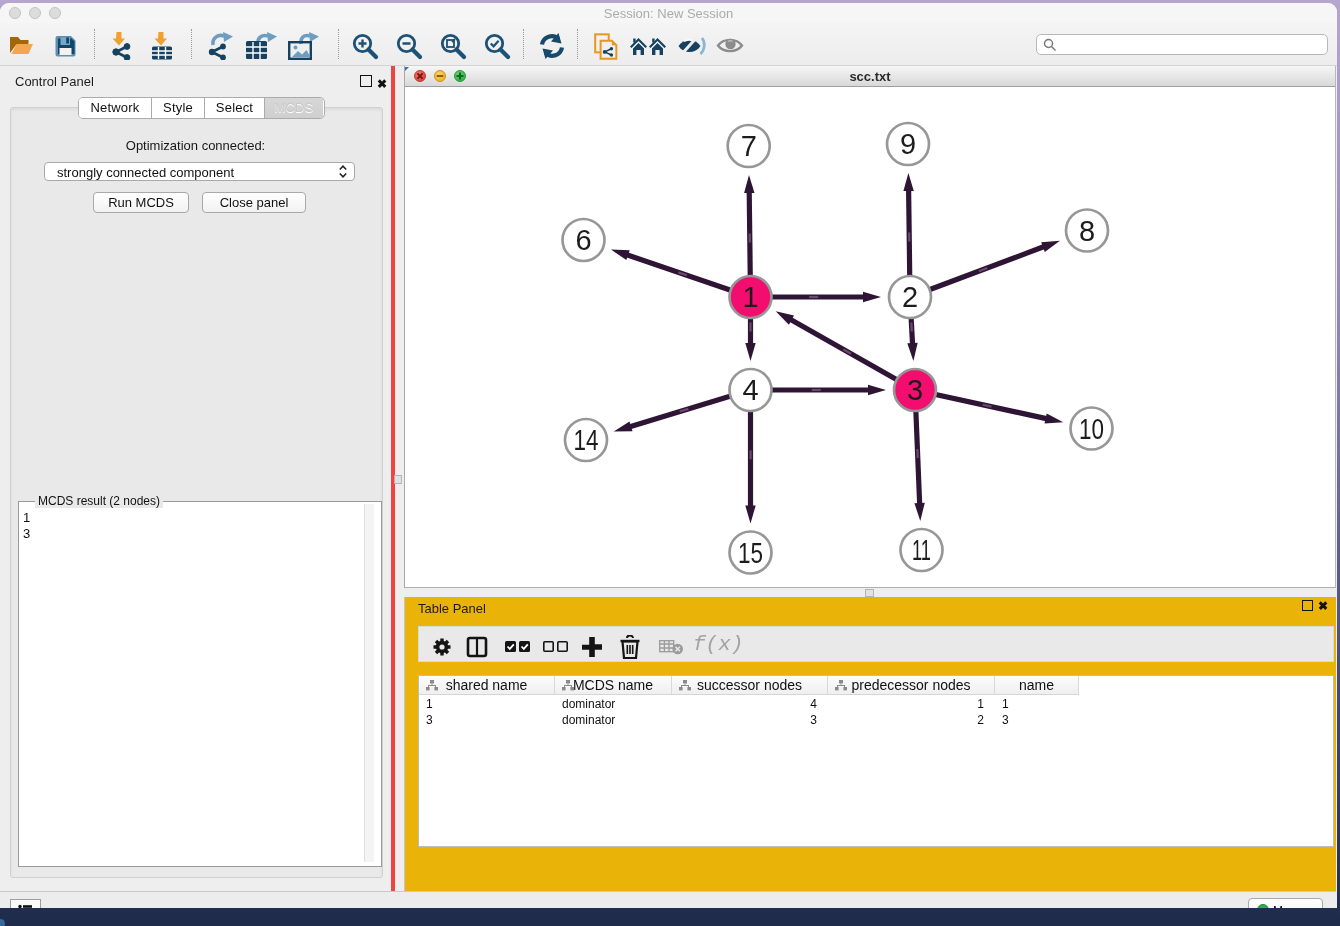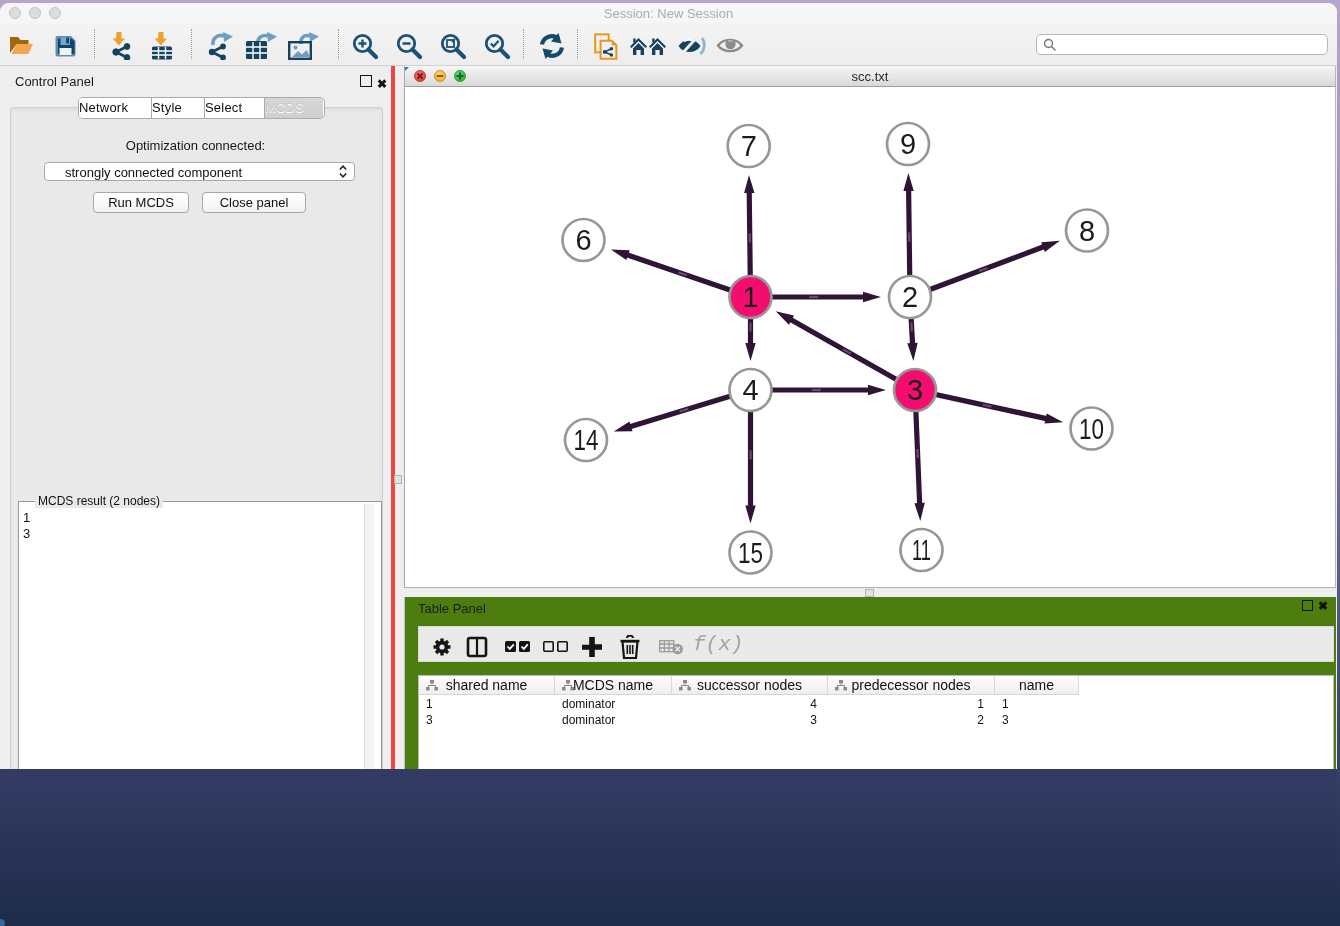--- a/index.html
+++ b/index.html
@@ -1,47 +1,47 @@
 <!DOCTYPE html>
 <html><head><meta charset="utf-8"><style>
 html,body{margin:0;padding:0}
 body{width:1340px;height:926px;overflow:hidden;font-family:"Liberation Sans",sans-serif;
 background:linear-gradient(#b6a6ce,#8d7fae 40%,#3f4470 75%,#1e2b4a);position:relative}
-#app{position:absolute;left:0;top:3px;width:1337px;height:766px;background:#eeeeee;
+#app{position:absolute;left:0;top:3px;width:1337px;height:905px;background:#eeeeee;
 border-radius:9px 9px 0 0;overflow:hidden}
 .abs{position:absolute}
 #titlebar{position:absolute;left:0;top:0;width:100%;height:20px;background:#f6f6f6}
 .tl{position:absolute;top:4px;width:12px;height:12px;border-radius:50%;background:#dcdcdc;border:1px solid #c2c2c2;box-sizing:border-box}
 #apptitle{position:absolute;top:3px;left:0;width:100%;text-align:center;font-size:13px;color:#ababab}
 #toolbar{position:absolute;left:0;top:20px;width:100%;height:42px;background:linear-gradient(#f4f4f4,#ededed);border-bottom:1px solid #d2d2d2}
 .sep{position:absolute;top:6px;height:30px;width:0;border-left:1px dotted #9a9a9a}
 #searchbox{position:absolute;left:1036px;top:11px;width:290px;height:19px;background:#fff;border:1px solid #b8b8b8;border-radius:5px}
 
 #cpanel{position:absolute;left:0;top:63px;width:391px;height:825px;background:#eeeeee;border-right:4px solid #ef4444;box-sizing:content-box}
 #cphead{position:absolute;left:15px;top:8px;font-size:13px;color:#1c1c1c}
 .wbtn{position:absolute;top:11px;font-size:12px;color:#111}
 #cpinner{position:absolute;left:10px;top:41px;width:371px;height:769px;background:#e9e9e9;border:1px solid #d0d0d0;border-radius:3px;box-shadow:inset 0 2px 3px rgba(0,0,0,0.06)}
 .tabs{position:absolute;display:flex;border:1px solid #ababab;border-radius:5px;overflow:hidden;background:#fff}
-.tab{font-size:13px;color:#111;padding:2px 0 3px;border-right:1px solid #ababab;background:#fff;letter-spacing:0.2px}
+.tab{font-size:13px;color:#111;text-align:center;padding:2px 0 3px;border-right:1px solid #ababab;background:#fff;letter-spacing:0.2px}
 .tab:last-child{border-right:none}
 .tabsel{background:linear-gradient(#d7d7d7,#cfcfcf);color:#c8c8c8;text-shadow:0 1px 0 #fff}
 #optlab{position:absolute;left:0;top:72px;width:100%;text-align:center;font-size:13px;color:#171717}
-#combo{position:absolute;left:44px;top:96px;width:311px;height:19px;background:#fff;border:1px solid #a9a9a9;border-radius:4px;font-size:13px;color:#111;line-height:19px;padding-left:20px;box-sizing:border-box}
+#combo{position:absolute;left:44px;top:96px;width:311px;height:19px;background:#fff;border:1px solid #a9a9a9;border-radius:4px;font-size:13px;color:#111;line-height:19px;padding-left:12px;box-sizing:border-box}
 .btn{position:absolute;top:126px;height:21px;background:linear-gradient(#ffffff,#f2f2f2);border:1px solid #a9a9a9;border-radius:4px;font-size:13px;color:#111;text-align:center;line-height:19px;box-sizing:border-box}
 #fieldset{position:absolute;left:18px;top:435px;width:362px;height:364px;border:1px solid #9a9a9a;background:#fff}
 #fslegend{position:absolute;left:16px;top:-8px;background:#e9e9e9;padding:0 3px;font-size:12px;color:#111}
 #fstext{position:absolute;left:4px;top:8px;font-size:13px;color:#111;line-height:16px}
 #fsscroll{position:absolute;right:7px;top:2px;width:9px;height:358px;background:#f4f4f4;border-left:1px solid #e0e0e0}
 
 #netwin{position:absolute;left:404px;top:63px;width:932px;height:522px;background:#fff;border-left:1px solid #a8a8a8;border-bottom:1px solid #b0b0b0;border-right:1px solid #b8b8b8;box-sizing:border-box}
 #nettitle{position:absolute;left:0;top:0;width:100%;height:21px;background:linear-gradient(#f6f6f6,#d8d8d8);border-bottom:1px solid #9f9f9f;box-sizing:border-box}
-#nettitletext{position:absolute;top:3px;left:0;width:100%;text-align:center;font-size:13px;font-weight:normal;color:#2a2a2a}
+#nettitletext{position:absolute;top:3px;left:0;width:100%;text-align:center;font-size:13px;font-weight:bold;color:#2a2a2a}
 .mac{position:absolute;top:4px;width:12px;height:12px;border-radius:50%;box-sizing:border-box;text-align:center}
 
-#tpanel{position:absolute;left:404px;top:594px;width:932px;height:294px;background:#4d7c0f;border-left:1px solid #c5c5c5;box-sizing:border-box}
+#tpanel{position:absolute;left:404px;top:594px;width:932px;height:294px;background:#eab308;border-left:1px solid #c5c5c5;box-sizing:border-box}
 #tphead{position:absolute;left:13px;top:4px;font-size:13px;color:#1c1c1c}
 #ttoolbar{position:absolute;left:13px;top:29px;width:914px;height:34px;background:#e9e9e9;border:1px solid #dadada}
 #tgrid{position:absolute;left:13px;top:78px;width:914px;height:170px;background:#fff;border:1px solid #bcbcbc}
 #thead{position:absolute;left:0;top:0;height:18px;background:linear-gradient(#fcfcfc,#efefef);border-bottom:1px solid #d6d6d6}
 .th{position:absolute;top:0;height:18px;border-right:1px solid #d8d8d8;font-size:14px;color:#111;text-align:center;line-height:18px;box-sizing:border-box}
 .td{position:absolute;font-size:12px;color:#111;height:16px;line-height:16px}
 #btabs{position:absolute;left:290px;top:268px}
 
 #statusbar{position:absolute;left:0;top:888px;width:1336px;height:35px;background:#ececec;border-top:1px solid #c9c9c9}
 #listbtn{position:absolute;left:10px;top:7px;width:29px;height:22px;background:#fafafa;border:1px solid #9e9e9e}

